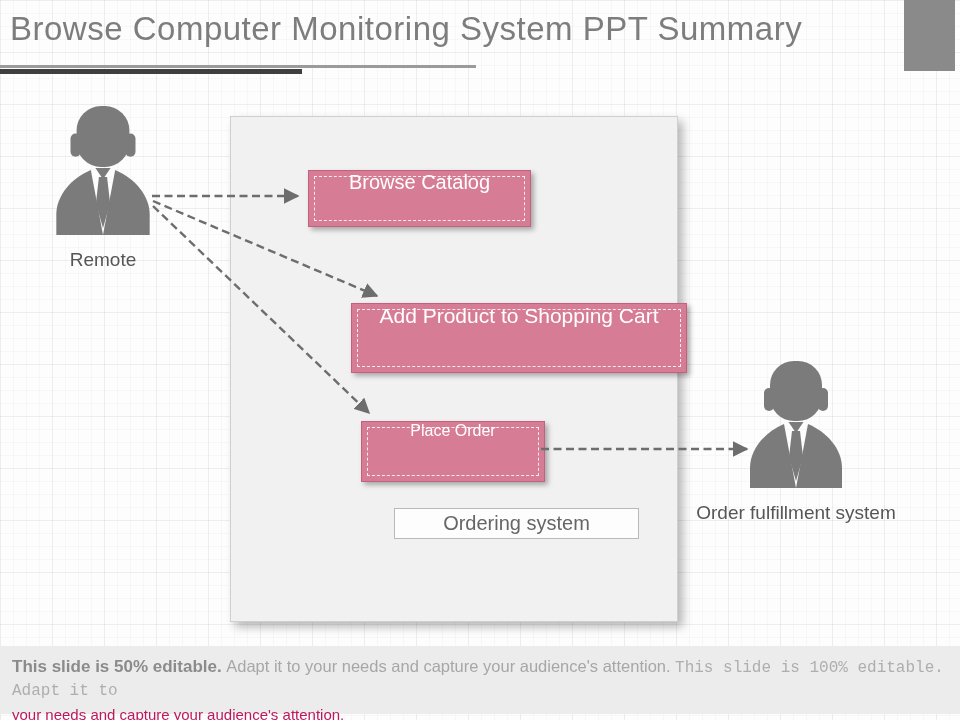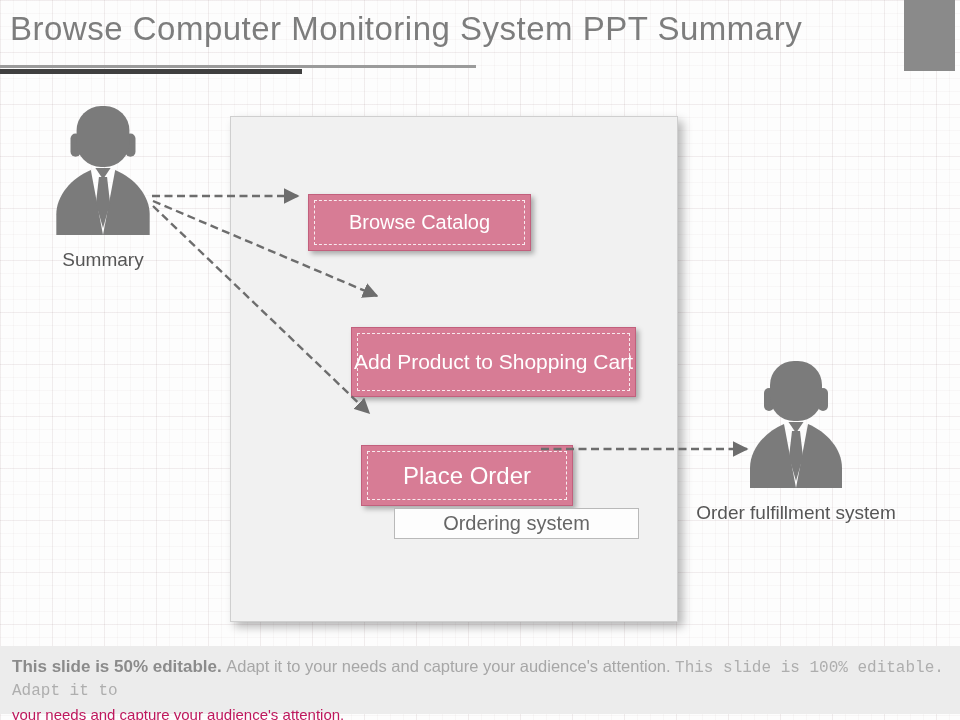--- a/index.html
+++ b/index.html
@@ -35,31 +35,31 @@
     position:absolute;left:230px;top:116px;width:446px;height:504px;
     background:#f1f1f1;border:1px solid #cfcfcf;
     box-shadow:5px 5px 9px rgba(0,0,0,0.28);
     z-index:1;
   }
   .usecase-btn{
     position:absolute;
     background:var(--accent-pink,#d77c95);
     border:1px solid var(--accent-pink-border,#c2607d);
     box-shadow:3px 3px 5px rgba(0,0,0,0.30);
-    display:flex;align-items:center;justify-content:center;
-    color:#ffffff;cursor:pointer;box-sizing:border-box;margin-top:24px;
+    display:flex;justify-content:center;
+    color:#ffffff;cursor:pointer;box-sizing:border-box;
   }
   .usecase-btn::after{
     content:"";position:absolute;inset:5px;
     border:1px dashed rgba(255,255,255,0.85);
     pointer-events:none;
   }
   .btn-browse{left:77px;top:53px;width:223px;height:57px;font-size:20px;}
-  .btn-add{left:120px;top:186px;width:285px;height:70px;font-size:21px;}
-  .btn-place{left:130px;top:304px;width:212px;height:61px;font-size:24px;}
+  .btn-add{left:120px;top:186px;width:336px;height:70px;font-size:21px;}
+  .btn-place{left:130px;top:304px;width:184px;height:61px;font-size:16px;}
   .system-label-box{
     position:absolute;left:163px;top:391px;width:245px;height:31px;
     background:#fdfdfd;border:1px solid #b9b9b9;
     display:flex;align-items:center;justify-content:center;
     font-size:20px;color:#666666;box-sizing:border-box;
   }
   
   .actor{position:absolute;display:flex;flex-direction:column;align-items:center;z-index:2;}
   .actor-shopper{left:40px;top:103px;width:126px;}
   .actor-fulfillment{left:696px;top:358px;width:200px;}
@@ -114,21 +114,21 @@
       <g fill="#7b7b7b">
         <rect x="18" y="30" width="10" height="23" rx="5"></rect>
         <rect x="72" y="30" width="10" height="23" rx="5"></rect>
         <rect x="24" y="3" width="52" height="60" rx="24"></rect>
         <path d="M4,130 L4,110 C4,91 19,74 38,66 L50,130 Z"></path>
         <path d="M96,130 L96,110 C96,91 81,74 62,66 L50,130 Z"></path>
         <polygon points="42.5,64 57.5,64 50,75"></polygon>
         <polygon points="46,73 54,73 57,99 50,123 43,99"></polygon>
       </g>
     </svg>
-    <div class="actor-label">Summary</div>
+    <div class="actor-label">Remote</div>
   </div>
 
   <div class="actor actor-fulfillment">
     <svg width="104" height="130" viewBox="0 0 100 130">
       <g fill="#7b7b7b">
         <rect x="18" y="30" width="10" height="23" rx="5"></rect>
         <rect x="72" y="30" width="10" height="23" rx="5"></rect>
         <rect x="24" y="3" width="52" height="60" rx="24"></rect>
         <path d="M4,130 L4,110 C4,91 19,74 38,66 L50,130 Z"></path>
         <path d="M96,130 L96,110 C96,91 81,74 62,66 L50,130 Z"></path>

